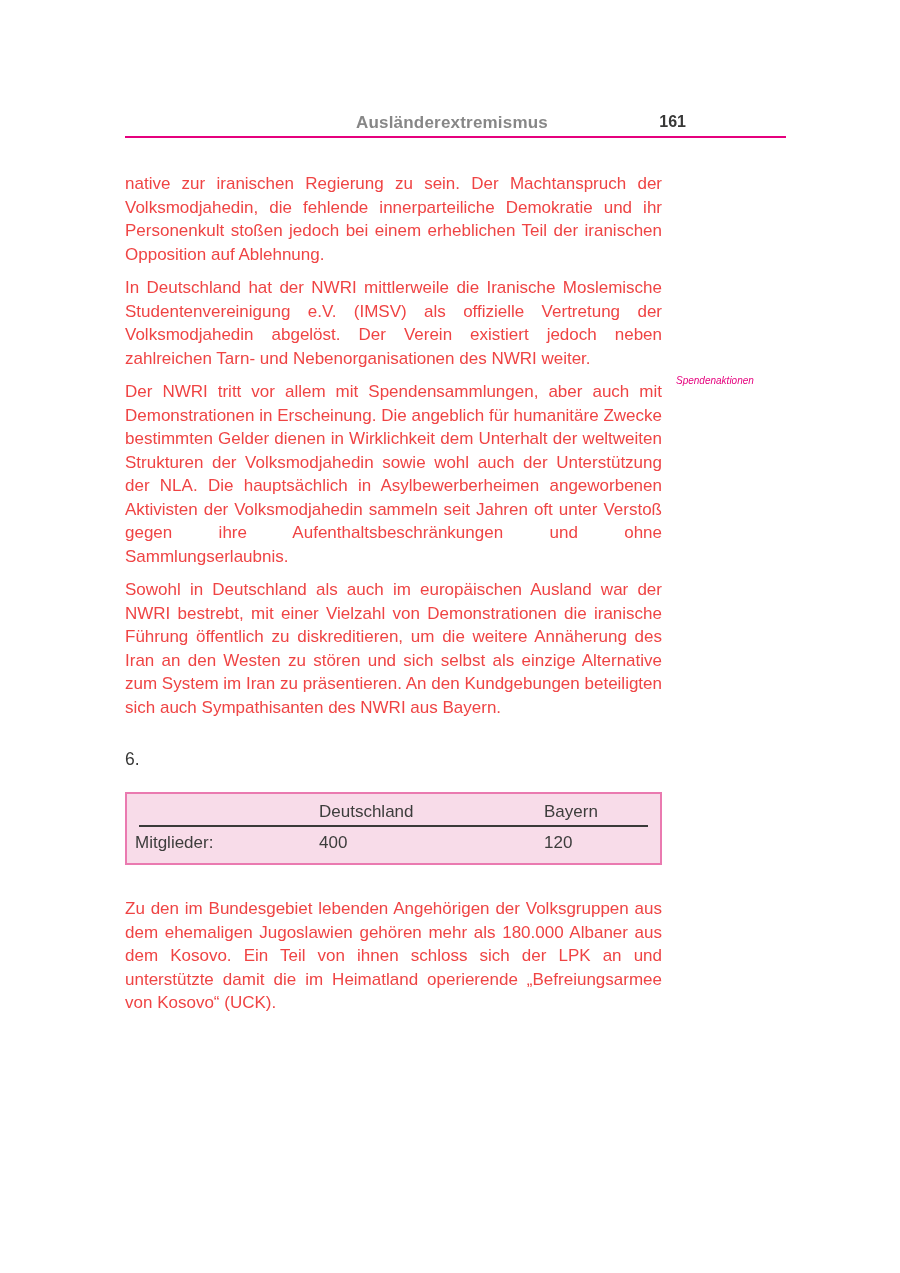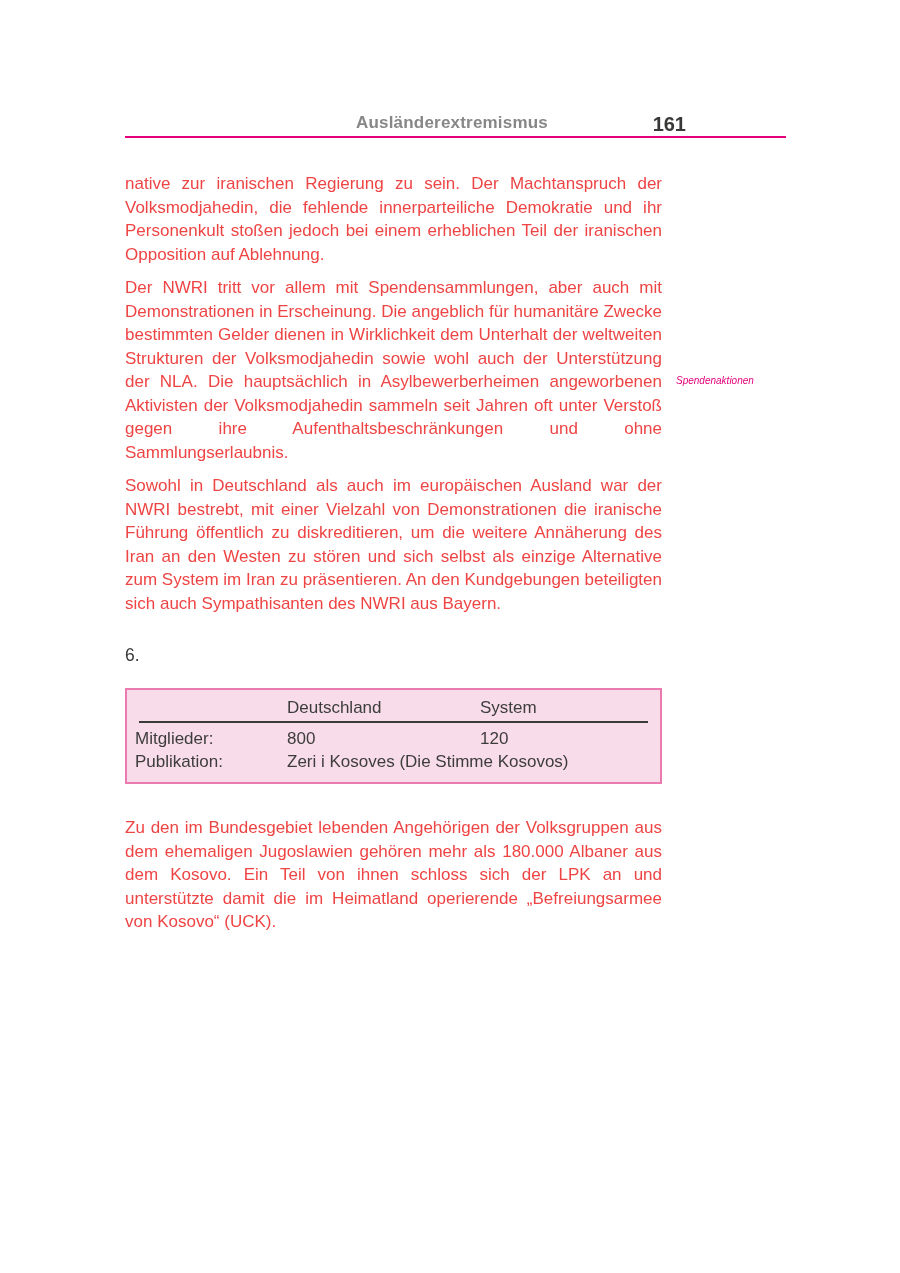--- a/index.html
+++ b/index.html
@@ -22,21 +22,21 @@
     right: 238px; 
     font-size: 17px;
     font-weight: bold;
     color: #878787;
     letter-spacing: 0.2px;
   }
   .head-num {
     position: absolute;
     top: 113px;
     right: 100px; 
-    font-size: 20px;
+    font-size: 16px;
     font-weight: bold;
     color: #383837;
   }
   .head-rule {
     position: absolute;
     left: 125px;
     top: 136px;
     width: 702px;
     height: 2px;
     background: #e5007d;
@@ -89,20 +89,21 @@
     margin-bottom: 32px;
     padding: 5px 8px 9px 8px;
     font-size: 17px;
     color: #3d3d3c;
   }
   .ib-row {
     display: grid;
     grid-template-columns: 152px 193px 1fr;
     line-height: 23px;
     align-items: baseline;
+    gap: 32px;
   }
   .ib-head { line-height: 25px; }
   .ib-label {
     text-align: left;
     padding-right: 12px;
     white-space: nowrap;
   }
   .ib-val { white-space: nowrap; }
   .ib-rule {
     height: 2px;
@@ -118,48 +119,44 @@
   <span class="head-title">Ausländerextremismus</span>
   <span class="head-num">161</span>
   <div class="head-rule"></div>
 
   <aside class="margin-note">Spendenaktionen</aside>
 
   <main class="column">
 
     <p class="para" lang="de">native zur iranischen Regierung zu sein. Der Machtanspruch der Volksmodjahedin, die fehlende innerparteiliche Demokratie und ihr Personenkult stoßen jedoch bei einem erheblichen Teil der iranischen Opposition auf Ablehnung.</p>
 
+    <p class="para" lang="de">In Deutschland hat der NWRI mittlerweile die Iranische Moslemische Studentenvereinigung e.V. (IMSV) als offizielle Vertretung der Volksmodjahedin abgelöst. Der Verein existiert jedoch neben zahlreichen Tarn- und Nebenorganisationen des NWRI weiter.</p>
 
     <p class="para" lang="de">Der NWRI tritt vor allem mit Spendensammlungen, aber auch mit Demonstrationen in Erscheinung. Die angeblich für humanitäre Zwecke bestimmten Gelder dienen in Wirklichkeit dem Unterhalt der weltweiten Strukturen der Volksmodjahedin sowie wohl auch der Unterstützung der NLA. Die hauptsächlich in Asylbewerberheimen angeworbenen Aktivisten der Volksmodjahedin sammeln seit Jahren oft unter Verstoß gegen ihre Aufenthaltsbeschränkungen und ohne Sammlungserlaubnis.</p>
 
     <p class="para" lang="de">Sowohl in Deutschland als auch im europäischen Ausland war der NWRI bestrebt, mit einer Vielzahl von Demonstrationen die iranische Führung öffentlich zu diskreditieren, um die weitere Annäherung des Iran an den Westen zu stören und sich selbst als einzige Alternative zum System im Iran zu präsentieren. An den Kundgebungen beteiligten sich auch Sympathisanten des NWRI aus Bayern.</p>
 
     <h2 class="section-heading">
       <span class="sec-num">6.</span>
     </h2>
 
     <div class="infobox">
       <div class="ib-row ib-head">
         <span class="ib-label"></span>
         <span class="ib-val">Deutschland</span>
-        <span class="ib-val">System</span>
+        <span class="ib-val">Bayern</span>
       </div>
       <div class="ib-rule"></div>
 
       <div class="ib-row">
         <span class="ib-label">Mitglieder:</span>
-        <span class="ib-val">800</span>
+        <span class="ib-val">400</span>
         <span class="ib-val">120</span>
       </div>
 
 
-      <div class="ib-row">
-        <span class="ib-label">Publikation:</span>
-        <span class="ib-val">Zeri i Kosoves (Die Stimme Kosovos)</span>
-        <span class="ib-val"></span>
-      </div>
     </div>
 
     <p class="para" lang="de">Zu den im Bundesgebiet lebenden Angehörigen der Volksgruppen aus dem ehemaligen Jugoslawien gehören mehr als 180.000 Albaner aus dem Kosovo. Ein Teil von ihnen schloss sich der LPK an und unterstützte damit die im Heimatland operierende „Befreiungsarmee von Kosovo“ (UCK).</p>
 
 
   </main>
 </div>
 
 </body></html>

